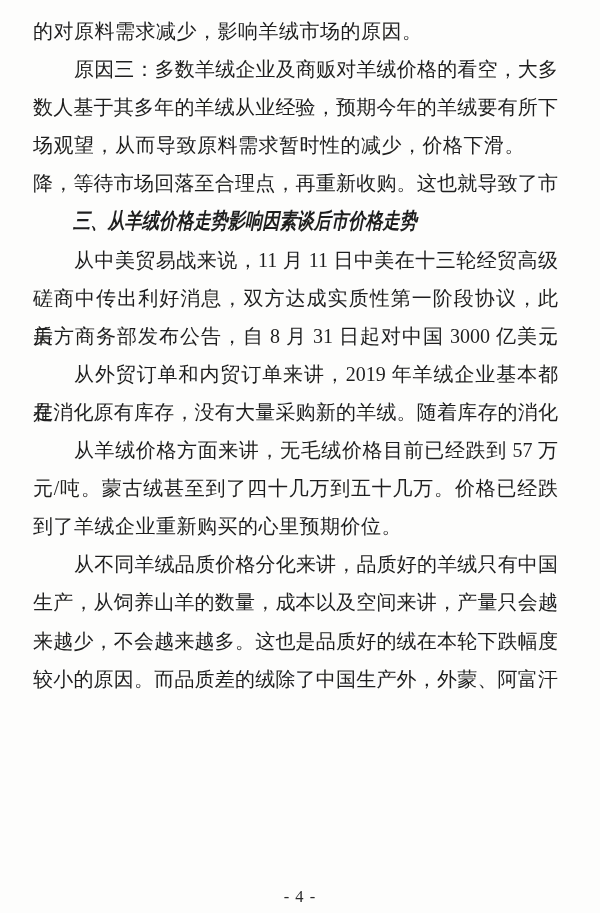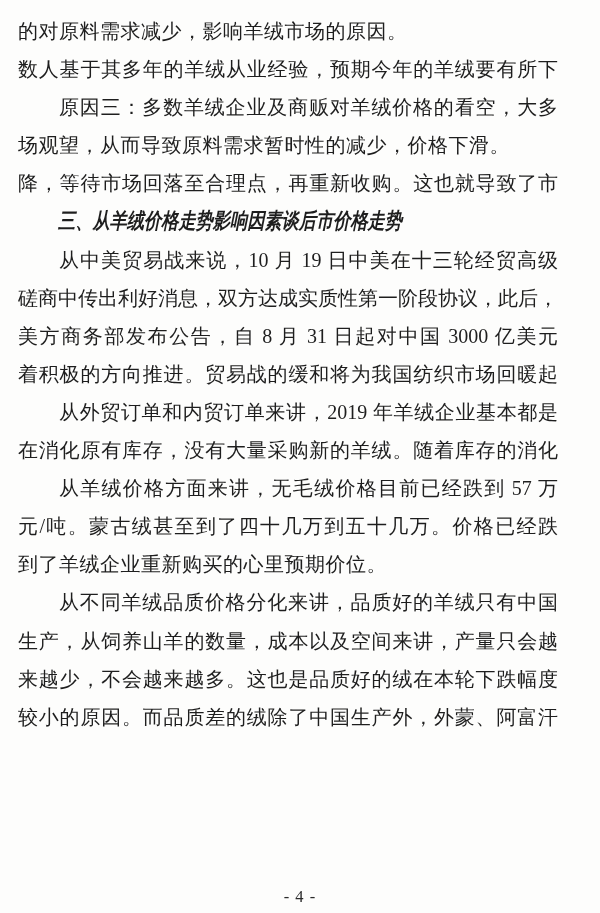--- a/index.html
+++ b/index.html
@@ -6,21 +6,21 @@
     margin: 0;
     padding: 0;
     background: #ffffff;
   }
   .page {
     position: relative;
     width: 600px;
     height: 913px;
     box-sizing: border-box;
     background: #fdfdfc;
-    padding: 12px 42px 0 18px;
+    padding: 12px 42px 0 33px;
     font-family: "Liberation Serif", "DejaVu Serif", serif;
     color: #1e1e1e;
     overflow: hidden;
   }
   .content {
     width: 100%;
   }
   .line {
     font-size: 20px;
     line-height: 38.1px;
@@ -58,29 +58,28 @@
     color: #2b2b2b;
     font-family: "Liberation Serif", "DejaVu Serif", serif;
   }
 </style>
 </head>
 <body>
 
 <div class="page">
   <div class="content">
       <div class="line">的对原料需求减少，影响羊绒市场的原因。</div>
+      <div class="line indent justify">原因三：多数羊绒企业及商贩对羊绒价格的看空，大多</div>
       <div class="line justify">数人基于其多年的羊绒从业经验，预期今年的羊绒要有所下</div>
-      <div class="line indent justify">原因三：多数羊绒企业及商贩对羊绒价格的看空，大多</div>
       <div class="line">场观望，从而导致原料需求暂时性的减少，价格下滑。</div>
       <div class="line justify">降，等待市场回落至合理点，再重新收购。这也就导致了市</div>
       <div class="line indent heading">三、从羊绒价格走势影响因素谈后市价格走势</div>
-      <div class="line indent justify">从中美贸易战来说，10 月 19 日中美在十三轮经贸高级</div>
+      <div class="line indent justify">从中美贸易战来说，11 月 11 日中美在十三轮经贸高级</div>
       <div class="line justify">磋商中传出利好消息，双方达成实质性第一阶段协议，此后，</div>
       <div class="line justify">美方商务部发布公告，自 8 月 31 日起对中国 3000 亿美元</div>
-      <div class="line justify">着积极的方向推进。贸易战的缓和将为我国纺织市场回暖起</div>
       <div class="line indent justify">从外贸订单和内贸订单来讲，2019 年羊绒企业基本都是</div>
       <div class="line justify">在消化原有库存，没有大量采购新的羊绒。随着库存的消化</div>
       <div class="line indent justify">从羊绒价格方面来讲，无毛绒价格目前已经跌到 57 万</div>
       <div class="line justify">元/吨。蒙古绒甚至到了四十几万到五十几万。价格已经跌</div>
       <div class="line">到了羊绒企业重新购买的心里预期价位。</div>
       <div class="line indent justify">从不同羊绒品质价格分化来讲，品质好的羊绒只有中国</div>
       <div class="line justify">生产，从饲养山羊的数量，成本以及空间来讲，产量只会越</div>
       <div class="line justify">来越少，不会越来越多。这也是品质好的绒在本轮下跌幅度</div>
       <div class="line justify">较小的原因。而品质差的绒除了中国生产外，外蒙、阿富汗</div>
     </div>

